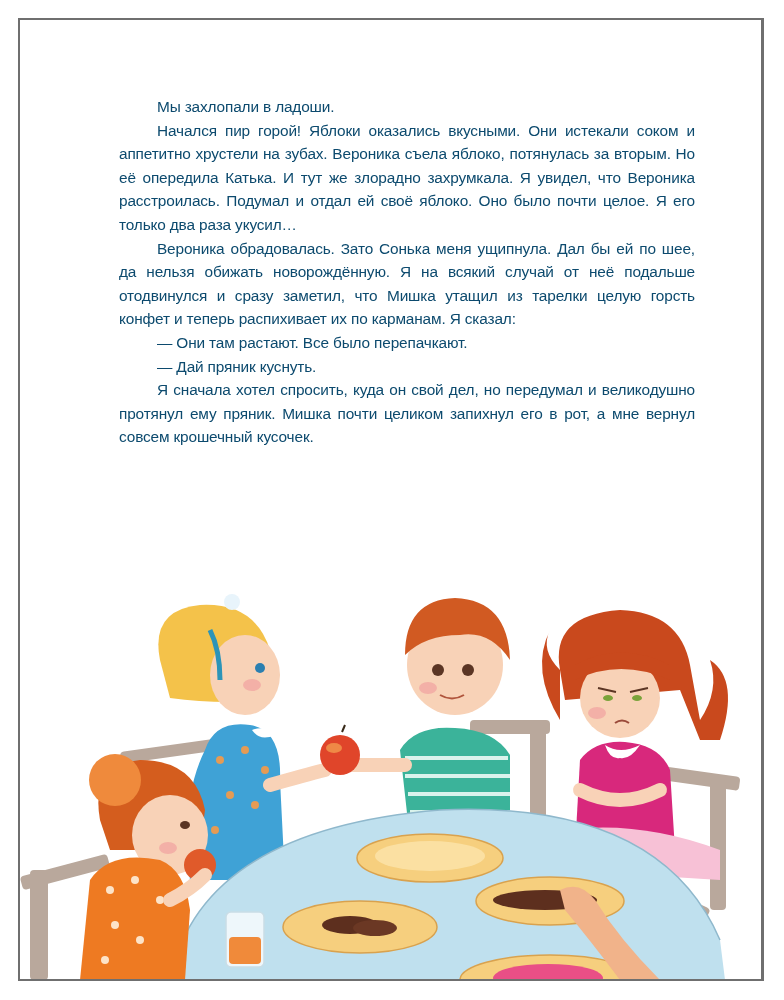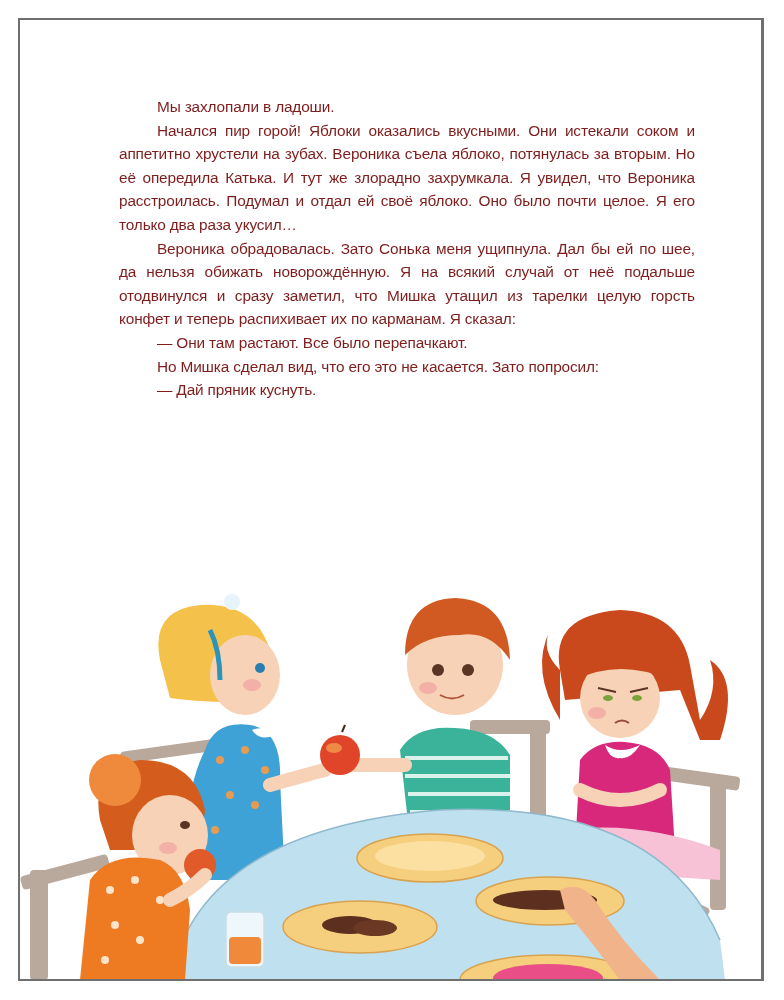--- a/index.html
+++ b/index.html
@@ -5,36 +5,36 @@
   html, body { margin: 0; padding: 0; background: #ffffff; }
   body { width: 784px; height: 1000px; position: relative; overflow: hidden; }
   .page {
     position: absolute; left: 18px; top: 18px; width: 746px; height: 963px;
     border: 2px solid #6f6f6f; border-right-width: 3px; box-sizing: border-box; background: #fff;
     overflow: hidden;
   }
   .text {
     position: absolute; left: 99px; top: 75px; width: 576px;
     font-family: "Liberation Sans", sans-serif; font-size: 15.4px; line-height: 23.6px;
-    color: #7f1d1d; text-align: justify; letter-spacing: -0.15px;
+    color: #0c4a6e; text-align: justify; letter-spacing: -0.15px;
   }
   .text p { margin: 0; text-indent: 38px; hyphens: manual; }
   .illus { position: absolute; left: 0; top: 560px; width: 743px; height: 400px; }
 </style>
 </head>
 <body>
 
 <div class="page">
   <div class="text">
     <p>Мы захлопали в ладоши.</p>
     <p>Начался пир горой! Яблоки оказались вкусными. Они истекали соком и аппетитно хрустели на зубах. Вероника съела яблоко, потяну­лась за вторым. Но её опередила Катька. И тут же злорадно захрумкала. Я увидел, что Вероника расстроилась. Подумал и отдал ей своё яблоко. Оно было почти целое. Я его только два раза укусил…</p>
     <p>Вероника обрадовалась. Зато Сонька меня ущипнула. Дал бы ей по шее, да нельзя обижать новорождённую. Я на всякий случай от неё подальше отодвинулся и сразу заметил, что Мишка утащил из тарелки целую горсть конфет и теперь распихивает их по карманам. Я сказал:</p>
     <p>— Они там растают. Все было перепачкают.</p>
-    <p>Но Мишка сделал вид, что его это не касается. Зато попросил:</p>
     <p>— Дай пряник куснуть.</p>
+    <p>Я сначала хотел спросить, куда он свой дел, но передумал и велико­душно протянул ему пряник. Мишка почти целиком запихнул его в рот, а мне вернул совсем крошечный кусочек.</p>
   </div>
 
   <svg class="illus" viewBox="0 0 743 400" xmlns="http://www.w3.org/2000/svg">
 
     <g fill="#b9a89c">
       <rect x="100" y="165" width="100" height="12" rx="4" transform="rotate(-8 150 170)"></rect>
       <rect x="450" y="140" width="80" height="14" rx="4"></rect>
       <rect x="510" y="145" width="16" height="120" rx="4"></rect>
       <rect x="620" y="190" width="100" height="14" rx="4" transform="rotate(8 670 197)"></rect>
       <rect x="690" y="200" width="16" height="130" rx="4"></rect>

